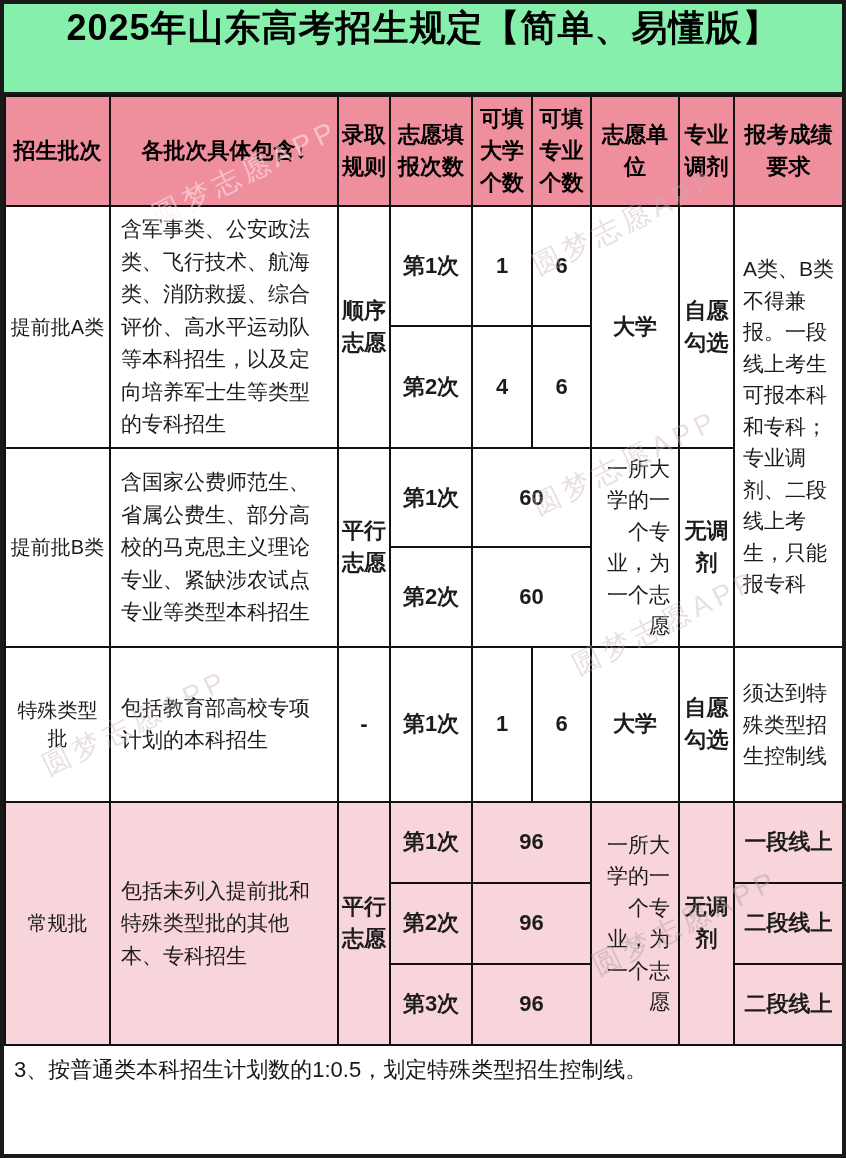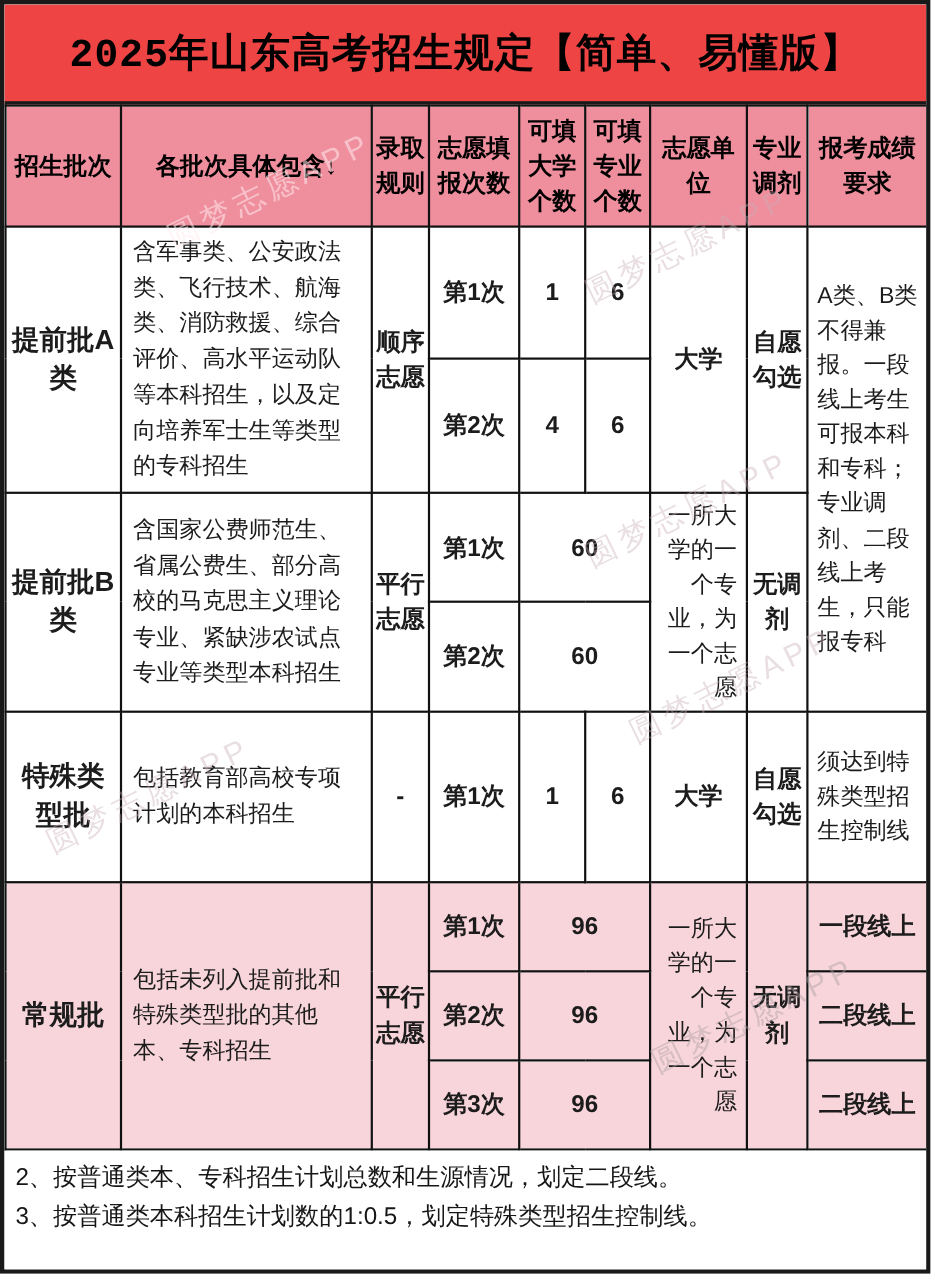--- a/index.html
+++ b/index.html
@@ -13,27 +13,25 @@
     border: 4px solid #191919;
     background: #ffffff;
     overflow: hidden;
     display: flex;
     flex-direction: column;
   }
 
   
   .title-bar {
     height: 91px;
-    background: #ef4444;
+    background: #86efac;
     border-bottom: 3px solid #191919;
     display: flex;
-    align-items: center;
     justify-content: center;
     flex: 0 0 auto;
-    font-family: Liberation Mono, monospace;
   }
   .title-bar h1 {
     font-size: 36px;
     font-weight: bold;
     color: #000000;
     letter-spacing: 1px;
     white-space: nowrap;
   }
 
   
@@ -59,22 +57,22 @@
     padding: 2px;
     line-height: 1.45;
   }
   tr.h110 { height: 110px; }
   tr.h82  { height: 82px; }
   tr.h83  { height: 83px; }
   tr.h81  { height: 81px; }
   tr.h125 { height: 155px; }
 
   td.batch {
-    font-size: 25px;
-    font-weight: bold;
+    font-size: 20px;
+    font-weight: normal;
     color: #000000;
     text-align: center;
     padding: 2px;
     line-height: 1.4;
   }
   td.desc {
     font-size: 21px;
     text-align: left;
     padding: 6px 10px;
     line-height: 1.55;
@@ -235,21 +233,20 @@
       </tr>
       <tr class="h81 pinkrow">
         <td class="center">第3次</td>
         <td class="center" colspan="2">96</td>
         <td class="center">二段线上</td>
       </tr>
     </tbody>
   </table>
 
   <div class="notes">
-    <div class="item">2、按普通类本、专科招生计划总数和生源情况，划定二段线。</div>
     <div class="item">3、按普通类本科招生计划数的1:0.5，划定特殊类型招生控制线。</div>
 
   </div>
 
   <div class="wm wm1 wm-on-pink">圆梦志愿APP</div>
   <div class="wm wm2 wm-on-white">圆梦志愿APP</div>
   <div class="wm wm3 wm-on-white">圆梦志愿APP</div>
   <div class="wm wm4 wm-on-white">圆梦志愿APP</div>
   <div class="wm wm5 wm-on-white">圆梦志愿APP</div>
   <div class="wm wm6 wm-gray">圆梦志愿APP</div>

